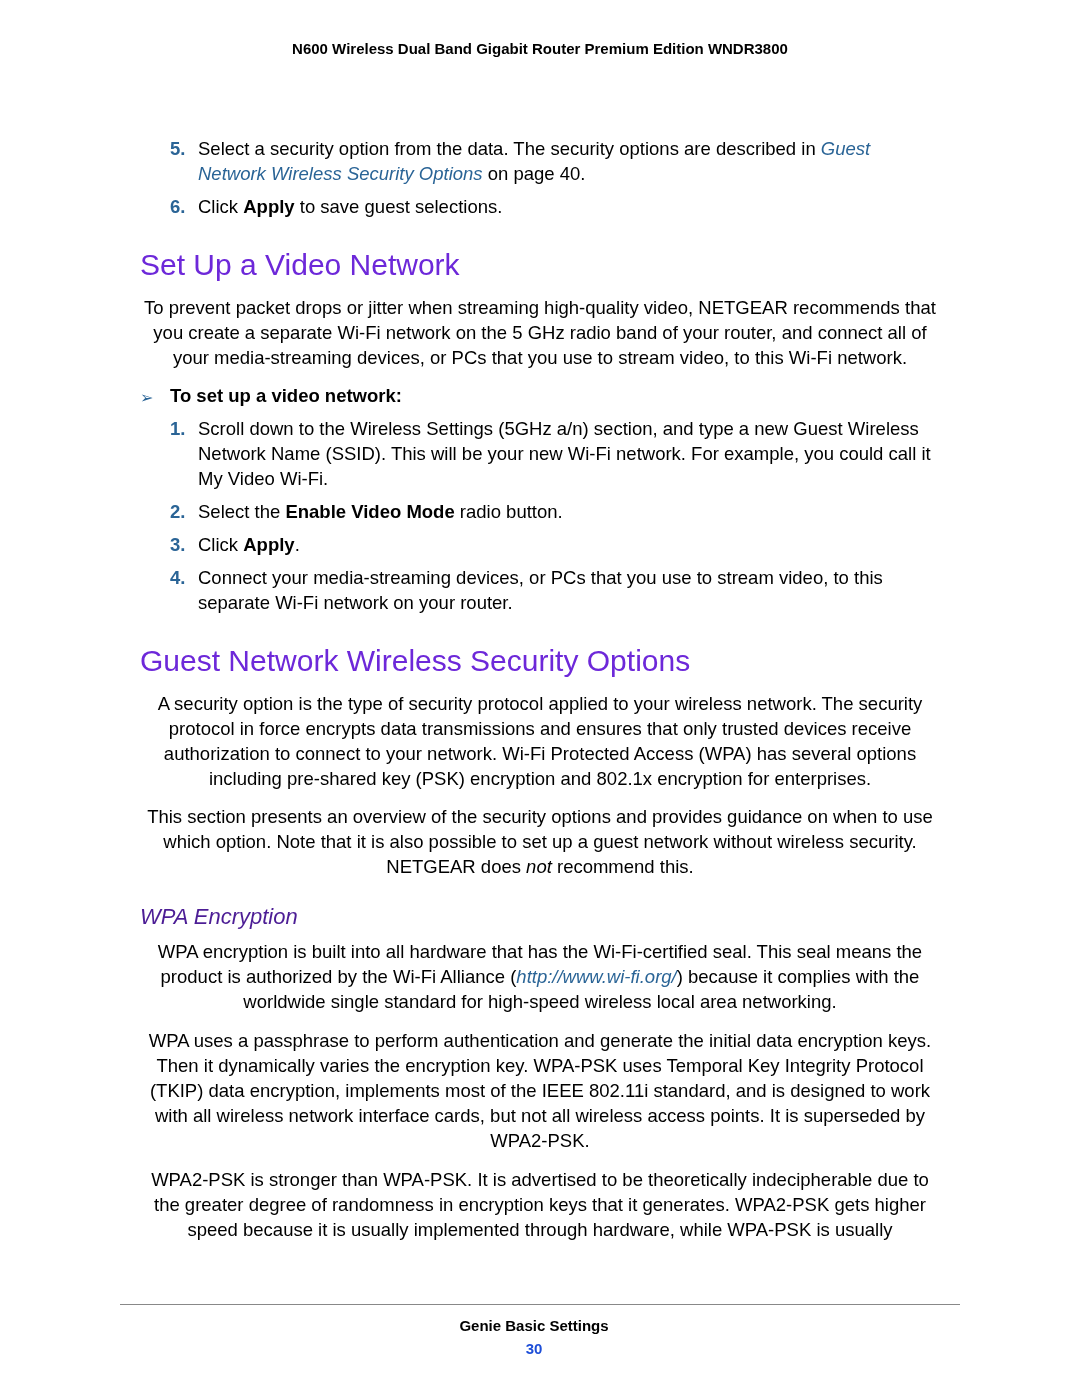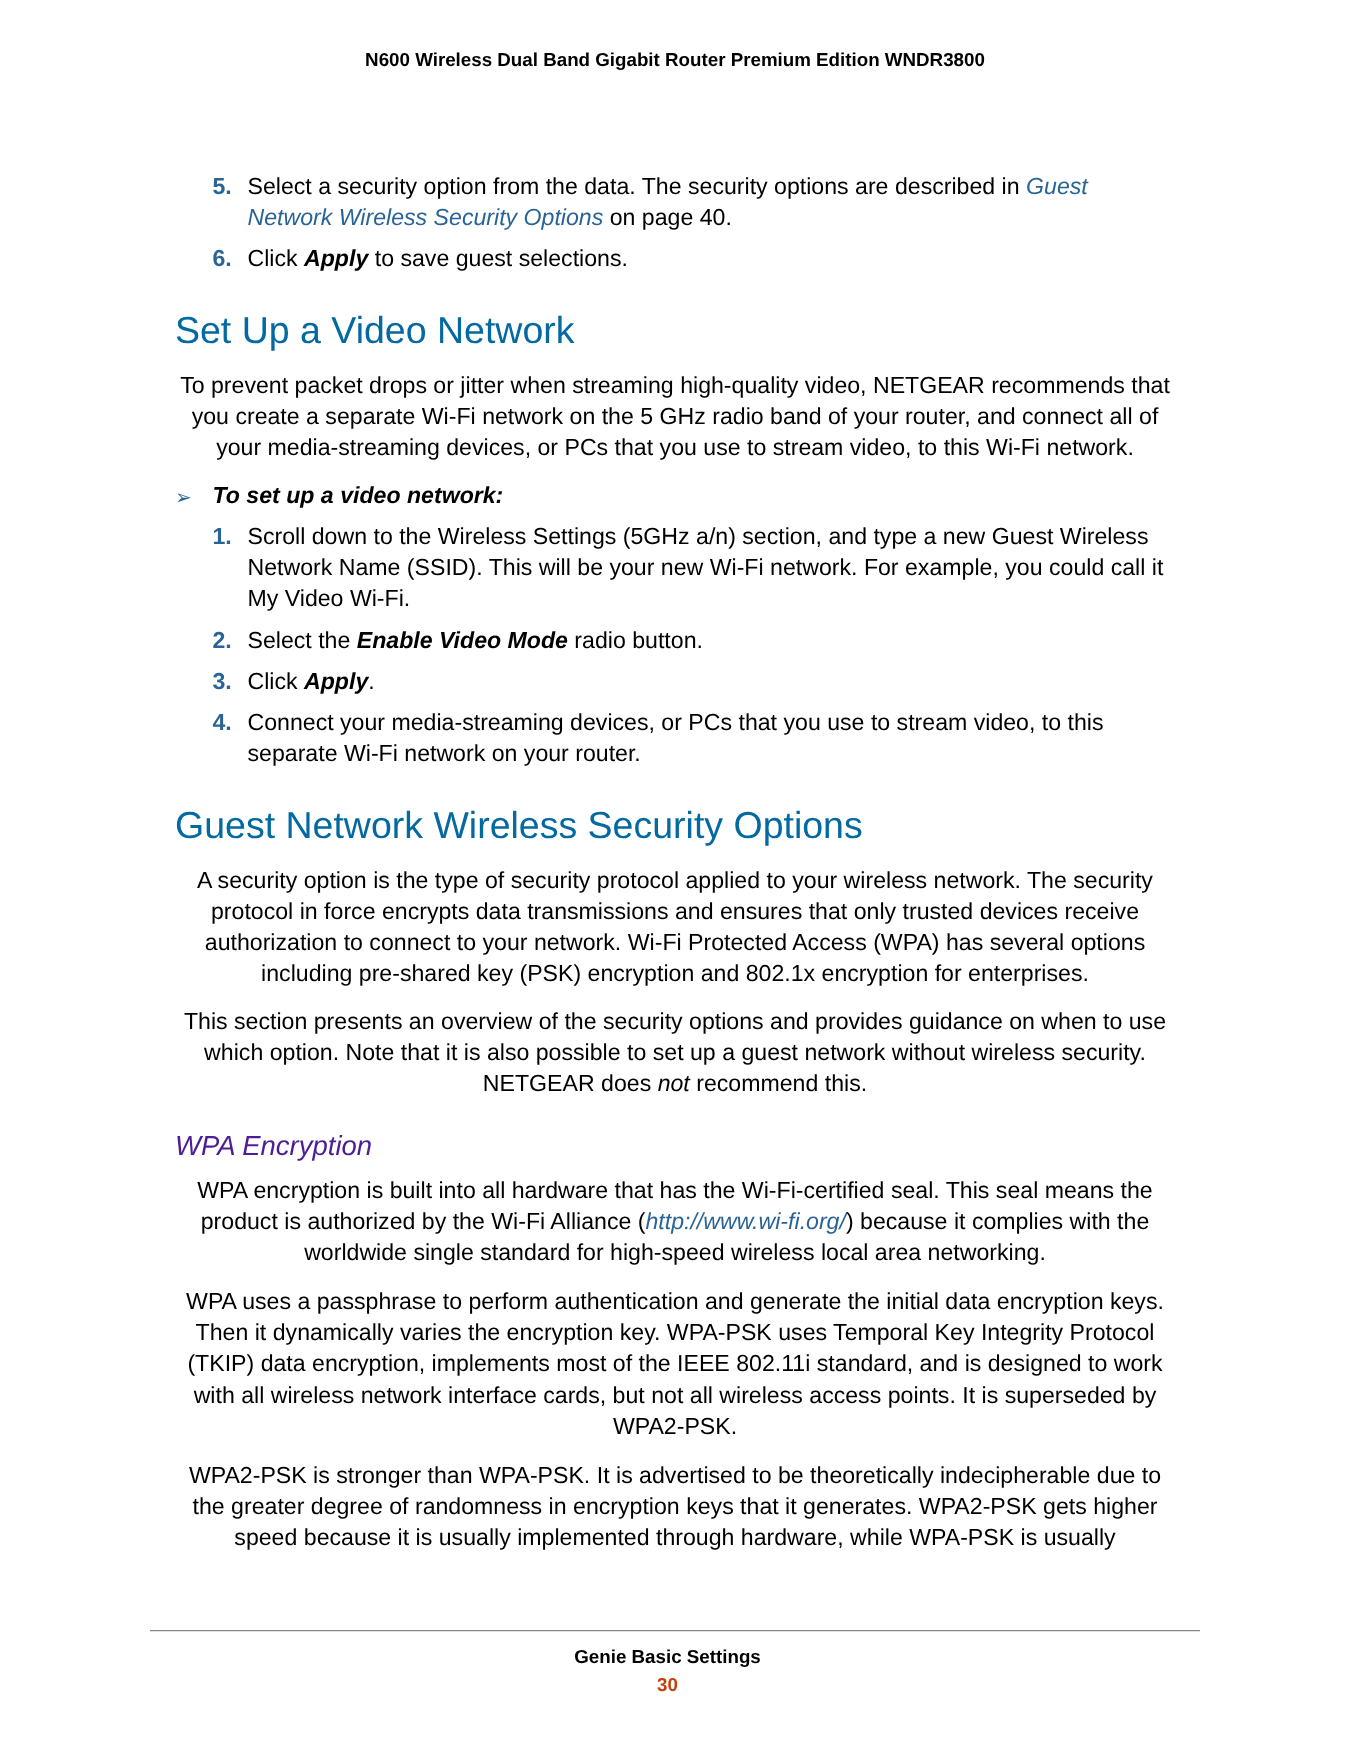--- a/index.html
+++ b/index.html
@@ -38,25 +38,25 @@
     color: #2a6496;
     font-weight: bold;
   }
   .ol-body {
     flex: 1;
   }
   .link {
     color: #2a6496;
     font-style: italic;
   }
-  .bold { font-weight: bold; font-style: italic; }
+  .bold { font-weight: bold; }
   .h1 {
     font-family: "Trebuchet MS", "Lucida Sans", Arial, sans-serif;
     font-size: 30px;
-    color: #0369a1;
+    color: #6d28d9;
     margin: 28px 0 14px 0;
     font-weight: normal;
   }
   .p {
     font-size: 18.5px;
     line-height: 1.35;
     margin: 0 0 14px 0;
     text-align: center;
   }
   .arrow-line {
@@ -93,21 +93,21 @@
     position: absolute;
     left: 0; right: 12px;
     bottom: 40px;
     text-align: center;
   }
   .footer-title {
     font-weight: bold;
     font-size: 15px;
   }
   .footer-page {
-    color: #c2410c;
+    color: #1d4ed8;
     font-weight: bold;
     font-size: 15px;
     margin-top: 6px;
   }
 </style>
 </head>
 <body>
 
 <div class="page">
 

